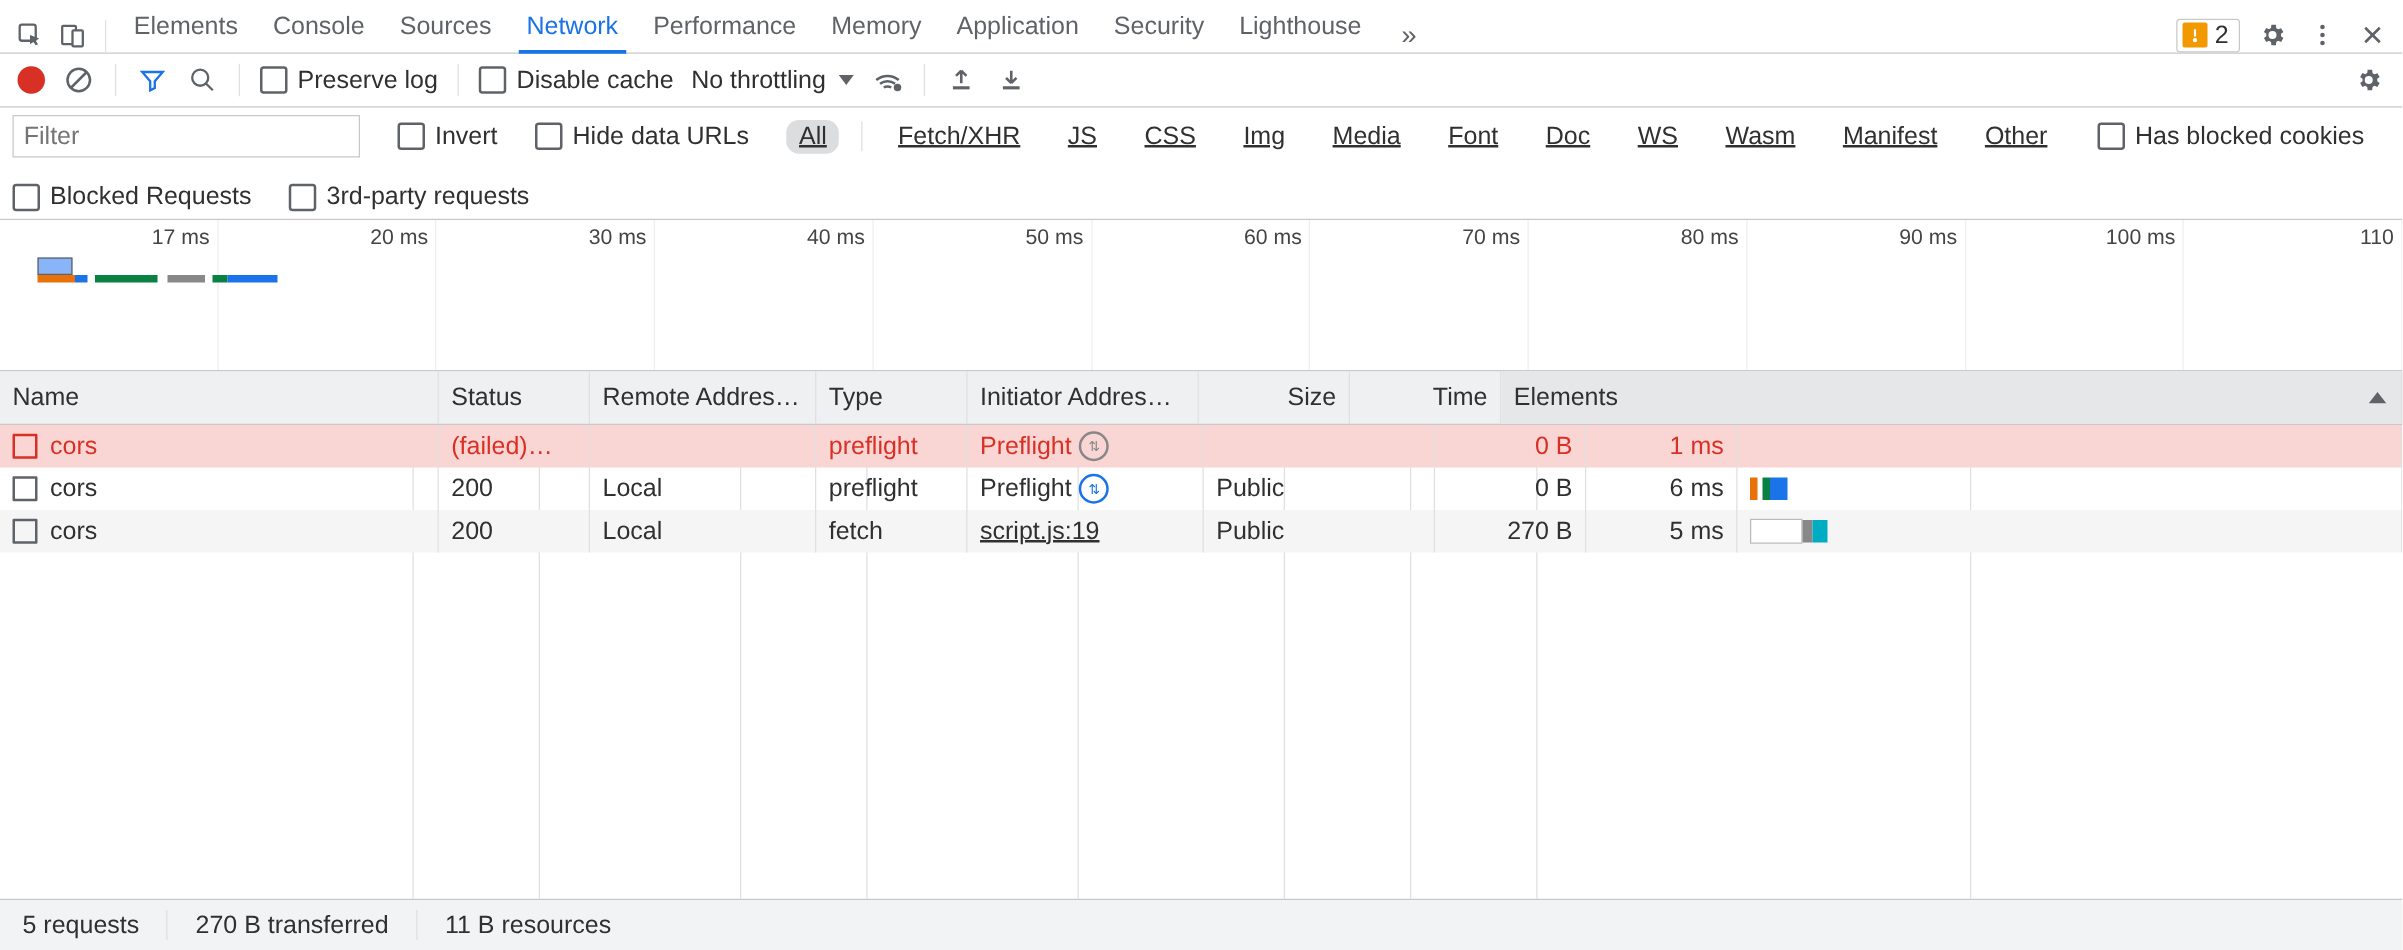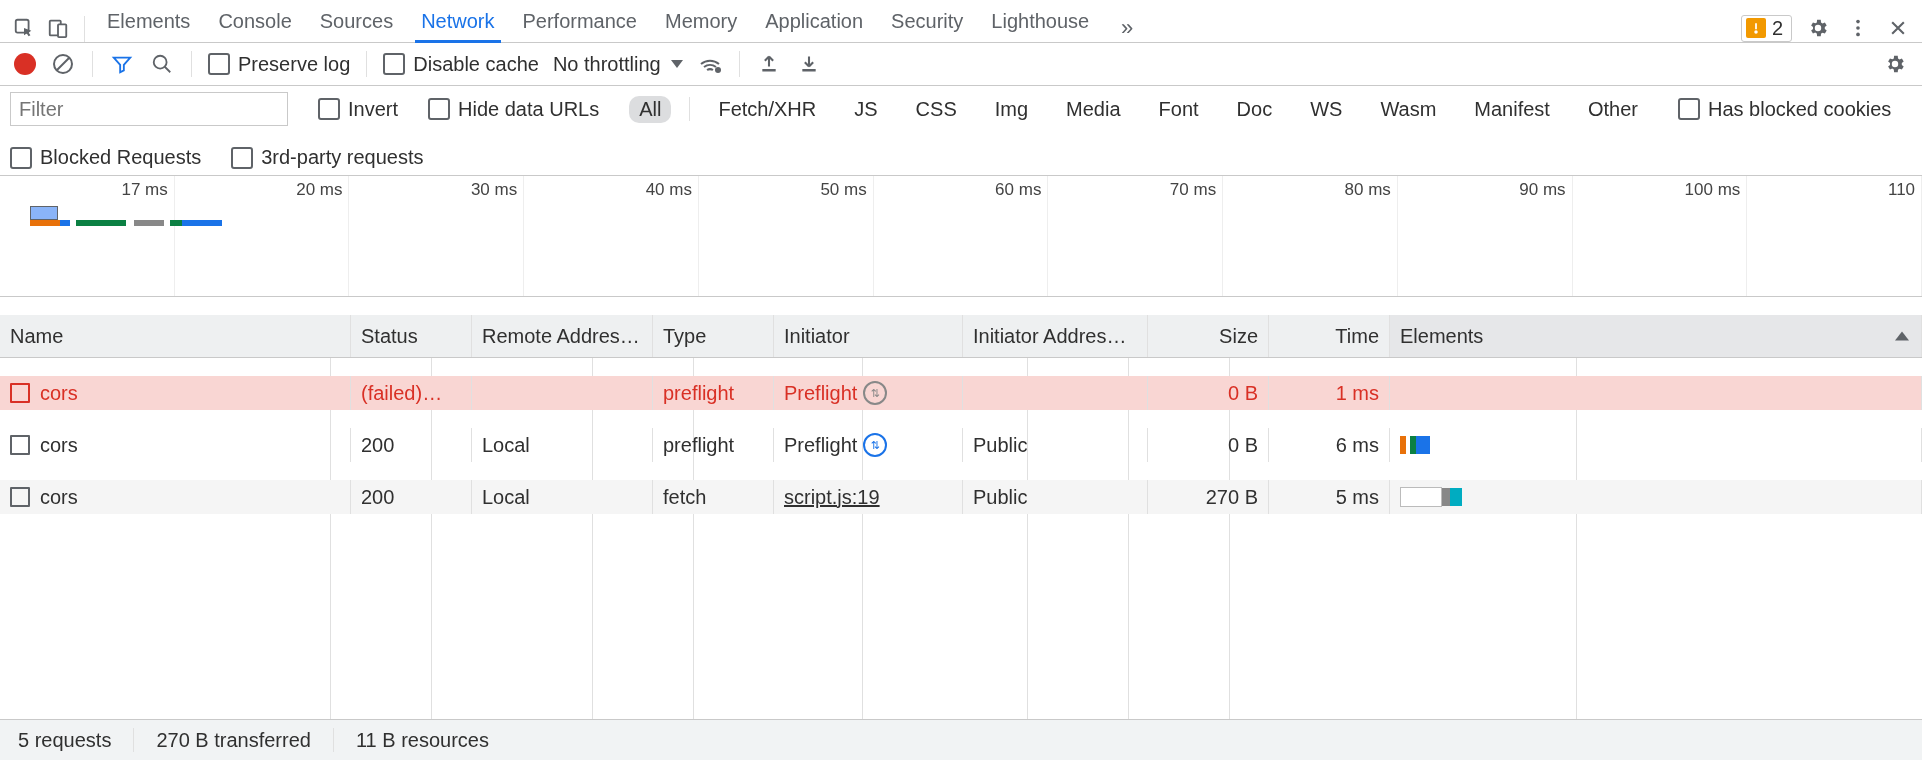--- a/index.html
+++ b/index.html
@@ -42,34 +42,34 @@
   .chk-label{display:flex;align-items:center;gap:8px;color:var(--text);}
   .throttle{display:flex;align-items:center;gap:10px;color:var(--text);}
   .throttle .tri{width:0;height:0;border-left:6px solid transparent;border-right:6px solid transparent;border-top:8px solid #5f6368;}
 
   
   .filterbar{display:flex;align-items:center;flex-wrap:wrap;border-bottom:1px solid var(--border);padding:6px 10px;gap:30px;row-gap:10px;}
   .filter-input{width:260px;height:28px;border:1px solid var(--border);background:#fff;padding:2px 8px;color:#888;font-size:20px;}
   .pill{padding:2px 10px;border-radius:10px;color:var(--text);}
   .pill.active{background:#dcdddf;}
   .vsep{width:1px;height:24px;background:var(--border-light);}
-  .type-pills{display:flex;align-items:center;gap:18px;}
+  .type-pills{display:flex;align-items:center;gap:18px;text-decoration:underline;}
 
   
   .timeline{height:120px;border-bottom:1px solid var(--border);position:relative;background:#fff;}
   .timeline .grid{position:absolute;inset:0;display:flex;}
   .timeline .tick{flex:1;border-right:1px solid #eeeeee;position:relative;}
   .timeline .tick span{position:absolute;top:4px;right:6px;font-size:17px;color:#444;}
   .timeline .bars{position:absolute;left:30px;top:30px;height:12px;width:26px;border:1px solid #5f6368;background:#8ab4f8;}
   .timeline .strip{position:absolute;left:30px;top:44px;height:6px;display:flex;}
   .timeline .strip div{height:6px;}
 
   
   .table{flex:1;display:flex;flex-direction:column;border-bottom:1px solid var(--border);min-height:0;}
-  .thead,.trow{display:flex;align-items:stretch;margin-top:18px;}
+  .thead,.trow{display:flex;align-items:stretch;}
   .thead{background:var(--bg-header);height:42px;border-bottom:1px solid var(--border);}
   .cell{padding:6px 10px;display:flex;align-items:center;border-right:1px solid var(--border-light);overflow:hidden;white-space:nowrap;text-overflow:ellipsis;}
   .thead .cell{font-weight:400;color:#303030;}
   .c-name{width:330px;}
   .c-status{width:100px;}
   .c-remote{width:160px;}
   .c-type{width:100px;}
   .c-init{width:168px;}
   .c-iaddr{width:164px;}
   .c-size{width:100px;justify-content:flex-end;}
@@ -305,21 +305,20 @@
     <div style="width:40px;background:#1a73e8;"></div>
   </div>
 </div>
 
 <div class="table">
   <div class="thead">
     <div class="cell c-name">Name</div>
     <div class="cell c-status">Status</div>
     <div class="cell c-remote">Remote Addres…</div>
     <div class="cell c-type">Type</div>
-    <div class="cell c-init">Initiator</div>
     <div class="cell c-iaddr">Initiator Addres…</div>
     <div class="cell c-size">Size</div>
     <div class="cell c-time">Time</div>
     <div class="cell c-wf">
       <span>Elements</span>
       <div class="sort-tri"></div>
     </div>
   </div>
   <div class="tbody" id="tbody">
     <div class="grid-cols">

